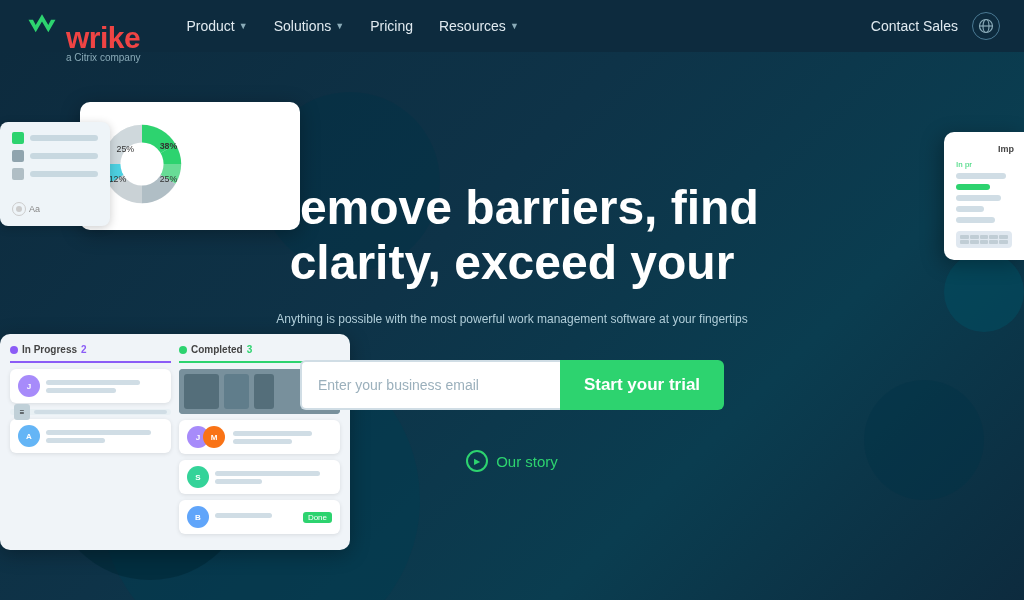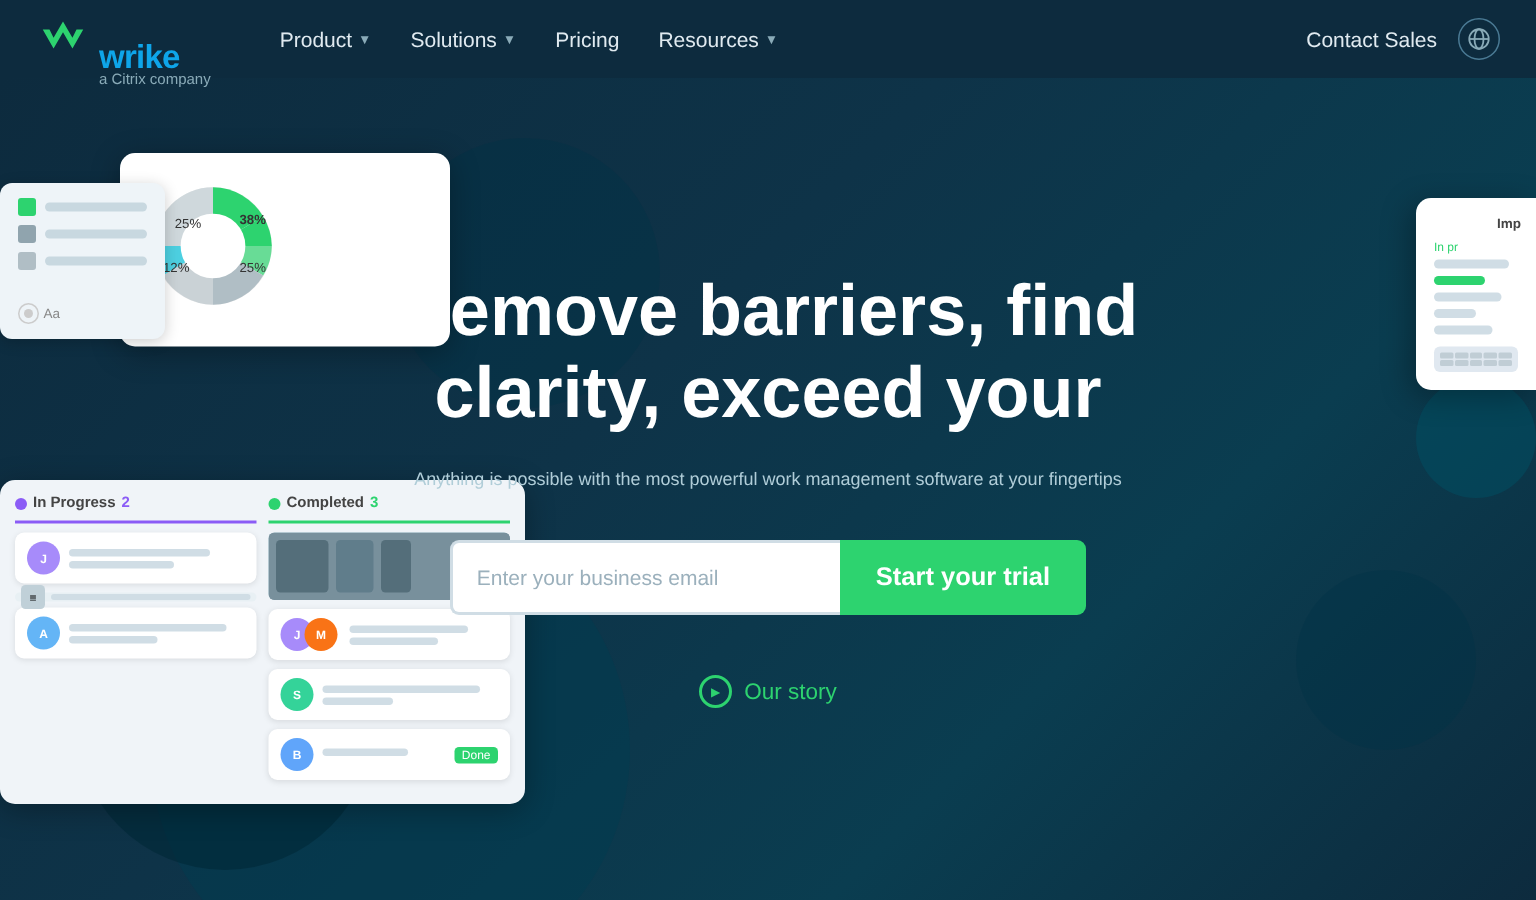--- a/index.html
+++ b/index.html
@@ -29,22 +29,22 @@
     .logo-icon {
       width: 36px;
       height: 28px;
       margin-right: 6px;
     }
     .logo-text {
       display: flex;
       flex-direction: column;
     }
     .logo-name {
-      color: #0ea5e9;
-      font-size: 22px;
+      color: #ef4444;
+      font-size: 30px;
       font-weight: 700;
       letter-spacing: -0.5px;
       line-height: 1;
       margin-top: 33px;
     }
     .logo-sub {
       color: #8aabb8;
       font-size: 10px;
       line-height: 1;
       text-align: center;
@@ -455,21 +455,21 @@
 
         <circle cx="50" cy="50" r="22" fill="#fff"></circle>
 
         <text x="68" y="35" font-size="9" fill="#333" font-weight="bold">38%</text>
         <text x="68" y="68" font-size="9" fill="#333">25%</text>
         <text x="16" y="68" font-size="9" fill="#333">12%</text>
         <text x="24" y="38" font-size="9" fill="#333">25%</text>
       </svg>
     </div>
 
-    <div class="task-board" style="position:absolute;left:0;top:228px;z-index:6;">
+    <div class="task-board" style="position:absolute;left:0;top:242px;z-index:6;">
 
       <div class="task-col">
         <div class="task-col-header">
           <div class="col-indicator" style="background:#8b5cf6;"></div>
           <span style="font-size:10px;color:#444;">In Progress</span>
           <span style="font-size:10px;color:#8b5cf6;">2</span>
         </div>
         <div style="border-top:2px solid #8b5cf6;margin-bottom:6px;"></div>
         <div class="task-item">
           <div class="task-avatar" style="background:#a78bfa;">J</div>

